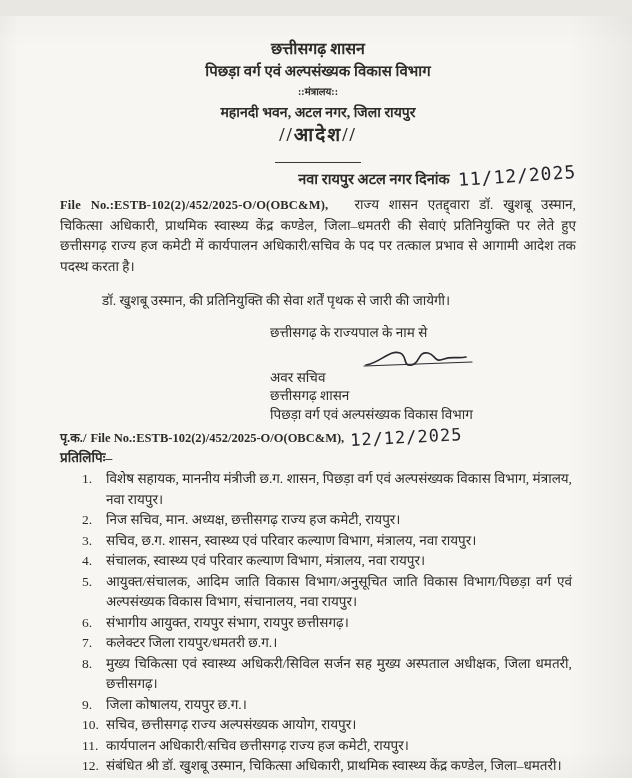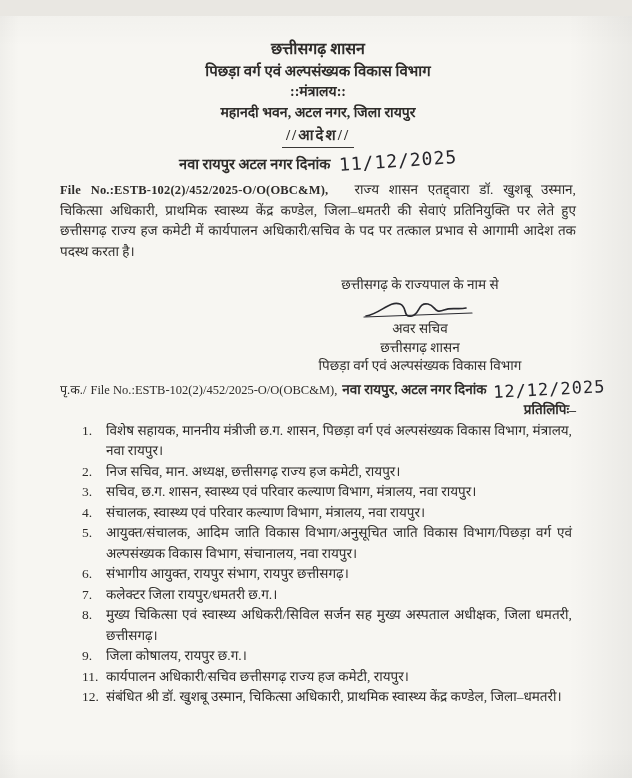--- a/index.html
+++ b/index.html
@@ -13,29 +13,29 @@
       linear-gradient(to bottom, rgba(0,0,0,0.02) 0%, rgba(0,0,0,0) 4%, rgba(0,0,0,0) 94%, rgba(0,0,0,0.04) 100%),
       #f7f6f2;
     color:#2e2c2a;
     font-family:"Liberation Serif","DejaVu Serif",serif;
     padding:22px 56px 8px 60px;
     overflow:hidden;
   }
   .center{text-align:center;}
   .hdr1{font-size:16px;font-weight:bold;line-height:22px;}
   .hdr2{font-size:15px;font-weight:bold;line-height:22px;}
-  .hdr3{font-size:14px;font-weight:bold;line-height:20px;}
+  .hdr3{font-size:10px;font-weight:bold;line-height:20px;}
   .hdr4{font-size:14px;font-weight:bold;line-height:21px;}
   .order-line{line-height:22px;margin-top:1px;}
   .order-line span{
-    display:inline-block;font-size:15px;font-weight:bold;letter-spacing:2px;
-    border-bottom:1.5px solid #3a3836;padding:0 4px 1px 4px;
+    display:inline-block;font-size:19px;font-weight:bold;letter-spacing:2px;
+    border-bottom:1.5px solid #3a3836;padding:0 4px 16px 4px;
   }
   .dateline{
-    display:flex;justify-content:center;align-items:baseline;
+    display:flex;justify-content:flex-end;align-items:baseline;
     margin-top:4px;height:26px;font-size:14.5px;font-weight:bold;
   }
   .handwriting{
     font-family:"DejaVu Sans Mono",monospace;
     font-size:18px;font-weight:normal;color:#26262c;
     transform:rotate(-4deg) translateY(-2px);
     display:inline-block;margin-left:8px;letter-spacing:1px;
     white-space:nowrap;
   }
   .handwriting2{
@@ -45,31 +45,31 @@
     display:inline-block;margin-left:6px;letter-spacing:1px;
     white-space:nowrap;
   }
   .bodypara{
     font-size:13.5px;line-height:20.5px;text-align:justify;margin-top:2px;
   }
   .fileno{font-weight:bold;font-size:12.5px;margin-right:26px;letter-spacing:0.2px;}
   .para2{font-size:13.5px;line-height:20px;margin-top:1px;text-indent:42px;}
   .signblock{
     width:300px;margin-left:auto;margin-right:6px;margin-top:2px;
-    text-align:center;font-size:13.5px;line-height:18.5px;
+    text-align:left;font-size:13.5px;line-height:18.5px;
   }
   .signblock .sig-svg{display:block;margin:2px auto -2px auto;}
   .signname{font-weight:bold;}
   .endorse{
     font-size:13px;line-height:20px;margin-top:2px;
     display:flex;align-items:baseline;flex-wrap:nowrap;
   }
-  .endorse .b{font-weight:normal;font-size:12.5px;white-space:nowrap;}
+  .endorse .b{font-weight:bold;font-size:12.5px;white-space:nowrap;}
   .endorse .n{font-weight:bold;font-size:13.5px;white-space:nowrap;margin-left:5px;}
-  .copylabel{font-size:13.5px;font-weight:bold;line-height:19px;text-align:right;}
+  .copylabel{font-size:13.5px;font-weight:bold;line-height:19px;}
   ol.copies{
     list-style:none;margin:2px 0 0 0;padding:0;
     font-size:13.5px;line-height:20.5px;
   }
   ol.copies li{
     display:flex;align-items:flex-start;margin:0;
   }
   ol.copies .num{
     flex:0 0 46px;padding-left:22px;box-sizing:border-box;
   }
@@ -91,36 +91,36 @@
   </div>
 
   <div class="dateline">
     <span>नवा रायपुर अटल नगर दिनांक</span>
     <span class="handwriting">11/12/2025</span>
   </div>
 
   <p class="bodypara">
     <span class="fileno">File No.:ESTB-102(2)/452/2025-O/O(OBC&amp;M),</span><span>राज्य शासन एतद्द्वारा डॉ. खुशबू उस्मान, चिकित्सा अधिकारी, प्राथमिक स्वास्थ्य केंद्र कण्डेल, जिला–धमतरी की सेवाएं प्रतिनियुक्ति पर लेते हुए छत्तीसगढ़ राज्य हज कमेटी में कार्यपालन अधिकारी/सचिव के पद पर तत्काल प्रभाव से आगामी आदेश तक पदस्थ करता है।</span>
   </p>
+  <p class="para2">डॉ. खुशबू उस्मान, की प्रतिनियुक्ति की सेवा शर्तें पृथक से जारी की जायेगी।</p>
 
   <div class="signblock">
     <div>छत्तीसगढ़ के राज्यपाल के नाम से</div>
     <svg class="sig-svg" width="120" height="26" viewBox="0 0 120 26">
       <path d="M6 20 C 20 18, 30 4, 40 8 C 48 11, 42 22, 52 20 C 60 18, 58 6, 68 8 C 76 10, 74 18, 84 14 C 92 11, 98 14, 106 12" fill="none" stroke="#2a2a30" stroke-width="1.7" stroke-linecap="round"></path>
       <path d="M4 21 L 112 17" fill="none" stroke="#2a2a30" stroke-width="1.2" stroke-linecap="round"></path>
     </svg>
     <div>अवर सचिव</div>
     <div>छत्तीसगढ़ शासन</div>
     <div>पिछड़ा वर्ग एवं अल्पसंख्यक विकास विभाग</div>
   </div>
 
   <div class="endorse">
     <span class="b">पृ.क./</span>
     <span class="b" style="margin-left:4px;">File No.:ESTB-102(2)/452/2025-O/O(OBC&amp;M),</span>
-    <span class="n">नवा रायपुर, अटल नगर दिनांक</span>
     <span class="handwriting2">12/12/2025</span>
   </div>
   <div class="copylabel">प्रतिलिपिः–</div>
 
   <ol class="copies">
     <li>
         <span class="num">1.</span>
         <span class="txt">विशेष सहायक, माननीय मंत्रीजी छ.ग. शासन, पिछड़ा वर्ग एवं अल्पसंख्यक विकास  विभाग, मंत्रालय, नवा रायपुर।</span>
       </li>
     <li>
@@ -149,20 +149,24 @@
       </li>
     <li>
         <span class="num">8.</span>
         <span class="txt">मुख्य चिकित्सा एवं स्वास्थ्य अधिकरी/सिविल सर्जन सह मुख्य अस्पताल अधीक्षक,  जिला धमतरी, छत्तीसगढ़।</span>
       </li>
     <li>
         <span class="num">9.</span>
         <span class="txt">जिला कोषालय, रायपुर छ.ग.।</span>
       </li>
     <li>
+        <span class="num">10.</span>
+        <span class="txt">सचिव, छत्तीसगढ़ राज्य अल्पसंख्यक आयोग, रायपुर।</span>
+      </li>
+    <li>
         <span class="num">11.</span>
         <span class="txt">कार्यपालन अधिकारी/सचिव छत्तीसगढ़ राज्य हज कमेटी, रायपुर।</span>
       </li>
     <li>
         <span class="num">12.</span>
         <span class="txt">संबंधित श्री डॉ. खुशबू उस्मान, चिकित्सा अधिकारी, प्राथमिक स्वास्थ्य केंद्र कण्डेल, जिला–धमतरी।</span>
       </li>
   </ol>
 
 </div>

